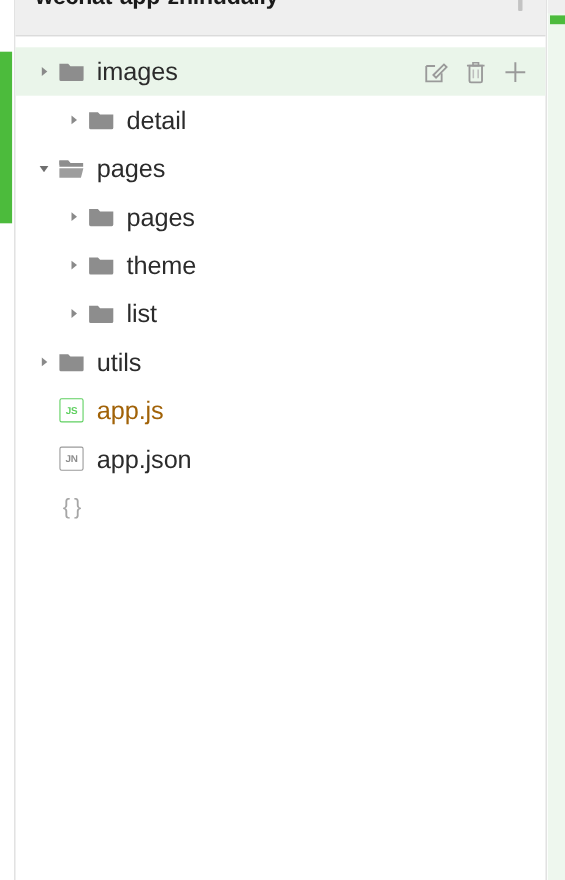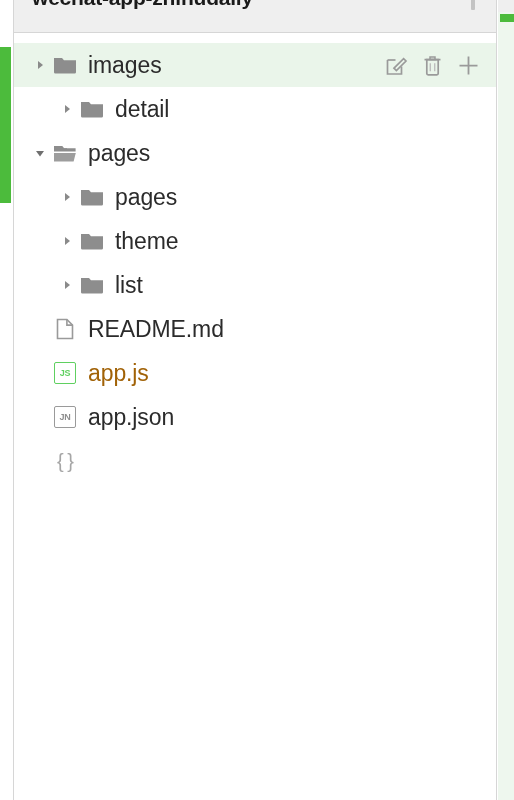--- a/index.html
+++ b/index.html
@@ -316,28 +316,31 @@
           </span>
           <span class="node-icon">
             <svg width="26" height="26" viewBox="0 0 26 26">
               <path d="M2 6 h8 l2 2.2 h12 v12 a1.4 1.4 0 0 1 -1.4 1.4 h-19.2 a1.4 1.4 0 0 1 -1.4 -1.4 z" fill="#8d8d8d"></path>
             </svg>
           </span>
           <span class="node-label">list</span>
         </div>
         <div class="row">
           <span class="indent" style="width: 18px;"></span>
-          <span class="twisty none"></span>
-          <span class="node-icon">
-            <svg width="26" height="26" viewBox="0 0 26 26">
-              <path d="M5.5 3.5 h9.4 l5.6 5.6 v13.4 h-15 z" fill="#ffffff" stroke="#9a9a9a" stroke-width="1.6"></path>
-              <path d="M14.9 3.5 v5.6 h5.6" fill="none" stroke="#9a9a9a" stroke-width="1.6"></path>
-            </svg>
-          </span>
-          <span class="node-label">README.md</span>
+          <span class="twisty">
+            <svg width="16" height="16" viewBox="0 0 16 16">
+              <path d="M6 4 L11 8 L6 12 Z" fill="#8a8a8a"></path>
+            </svg>
+          </span>
+          <span class="node-icon">
+            <svg width="26" height="26" viewBox="0 0 26 26">
+              <path d="M2 6 h8 l2 2.2 h12 v12 a1.4 1.4 0 0 1 -1.4 1.4 h-19.2 a1.4 1.4 0 0 1 -1.4 -1.4 z" fill="#8d8d8d"></path>
+            </svg>
+          </span>
+          <span class="node-label">utils</span>
         </div>
         <div class="row">
           <span class="indent" style="width: 18px;"></span>
           <span class="twisty none"></span>
           <span class="node-icon">
             <span class="ext-badge green">JS</span>
           </span>
           <span class="node-label active">app.js</span>
         </div>
         <div class="row">

